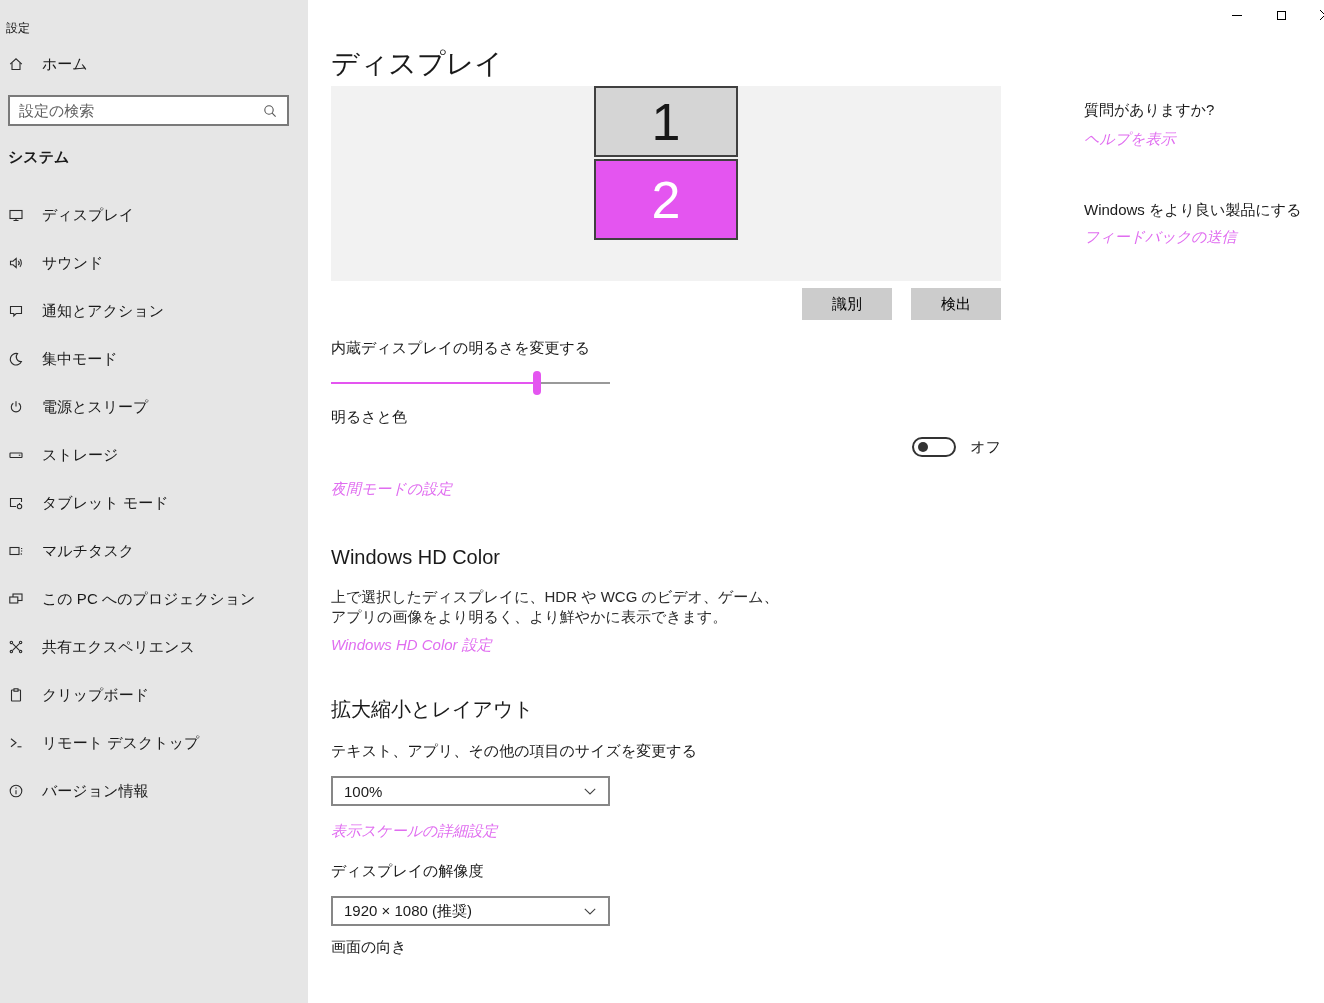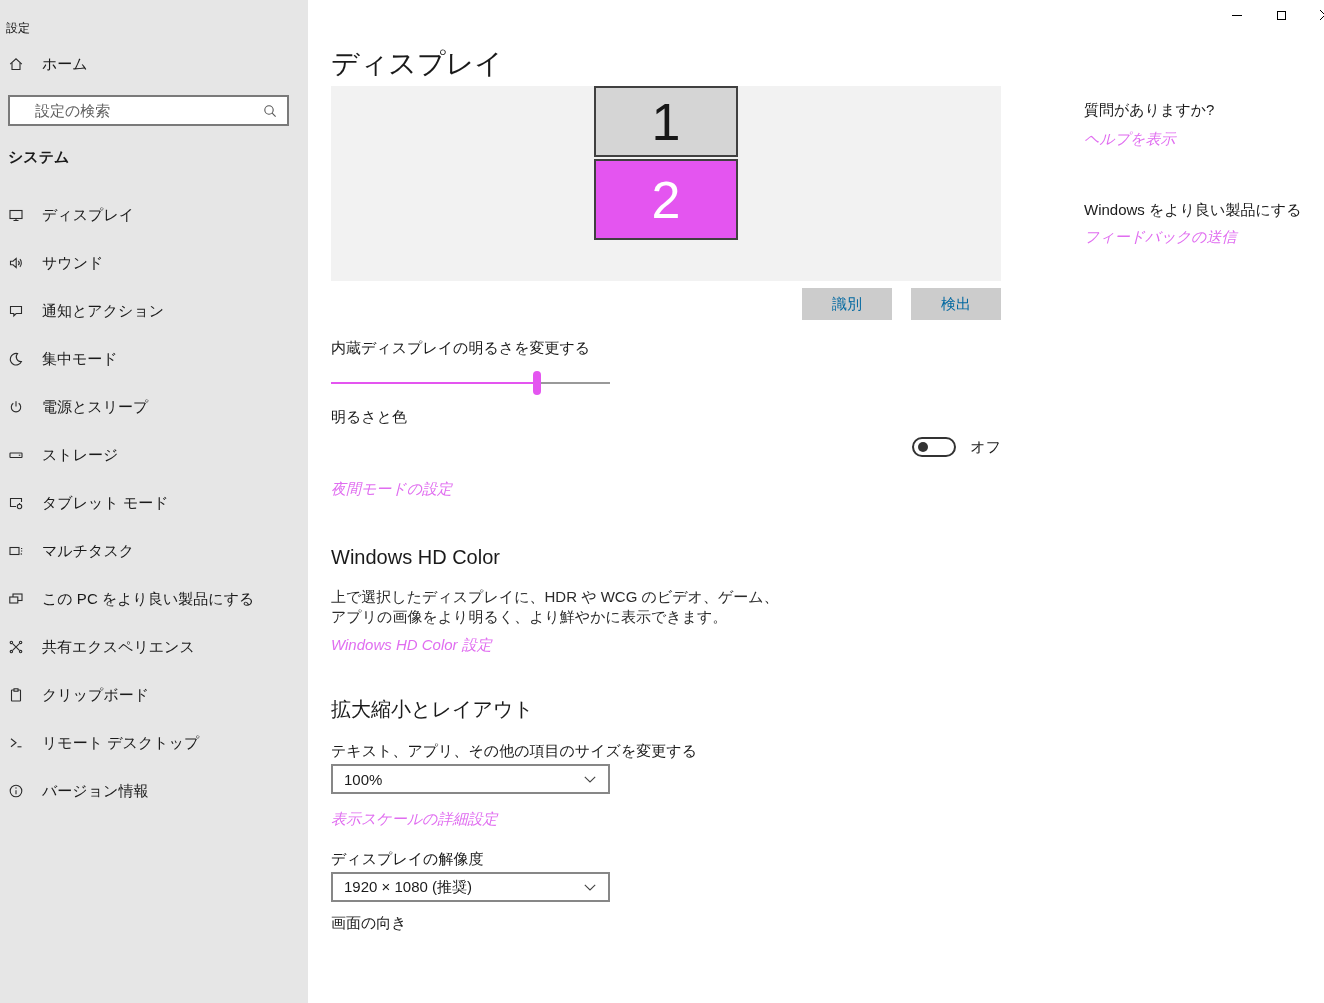--- a/index.html
+++ b/index.html
@@ -8,21 +8,21 @@
 
   
   .sidebar { position:absolute; left:0; top:0; width:308px; height:1003px;
     background:var(--sidebar-bg,#e6e6e6); }
   .app-title { position:absolute; left:6px; top:20px; font-size:12px; color:#111; }
   .home-row { position:absolute; left:8px; top:50px; display:flex; align-items:center;
     gap:18px; height:28px; font-size:15px; }
   .search-box { position:absolute; left:8px; top:95px; width:281px; height:31px;
     background:#fff; border:2px solid #7a7a7a; display:flex; align-items:center; }
   .search-input { flex:1; border:none; outline:none; background:transparent;
-    font-size:15px; padding-left:25px; color:#1a1a1a; font-family:inherit; min-width:0; }
+    font-size:15px; padding-left:9px; color:#1a1a1a; font-family:inherit; min-width:0; }
   .search-input::placeholder { color:#5f5f5f; opacity:1; }
   .search-box svg { flex:none; margin-right:9px; }
   .section-heading { position:absolute; left:8px; top:148px; font-size:15px; font-weight:700; }
   .nav { position:absolute; left:0; top:201px; width:308px; }
   .nav-item { display:flex; align-items:center; gap:18px; height:28px; margin-bottom:20px;
     padding-left:8px; font-size:15px; cursor:default; }
   .nav-item svg { flex:none; }
 
   
   .win-btn { position:absolute; top:0; width:46px; height:30px; display:flex;
@@ -35,21 +35,21 @@
   .page-title { margin-top:44px; font-size:28px; font-weight:300; line-height:40px; }
   .monitor-panel { margin-top:2px; height:195px; background:var(--panel-bg,#f2f2f2);
     display:flex; flex-direction:column; align-items:center; }
   .monitor { width:144px; display:flex; align-items:center; justify-content:center;
     border:2px solid #404040; }
   .monitor-1 { height:71px; background:#d5d5d5; color:#171717; }
   .monitor-2 { height:81px; margin-top:2px; background:var(--monitor-accent,#e455f0); color:#fff; }
   .monitor-number { font-size:52px; font-weight:200; line-height:1; }
   .monitor-buttons { margin-top:7px; display:flex; justify-content:flex-end; gap:19px; }
   .btn { width:90px; height:32px; background:var(--button-bg,#ccc); border:none;
-    font-size:15px; font-family:inherit; color:#0369a1;
+    font-size:15px; font-family:inherit; color:#000000;
     display:flex; align-items:center; justify-content:center; cursor:default; }
 
   .section-title { font-size:20px; font-weight:400; line-height:24px; }
   .mt-brightness { margin-top:48px; }
   .field-label { font-size:15px; line-height:20px; }
 
   .slider-wrap { position:relative; width:279px; height:24px; margin-top:13px; }
   .slider-track { position:absolute; left:0; right:0; top:11px; height:2px; background:#999; }
   .slider-fill { position:absolute; left:0; top:11px; height:2px;
     background:var(--monitor-accent,#e455f0); }
@@ -64,21 +64,21 @@
 
   .link { color:var(--accent,#e06df0); font-size:15px; line-height:20px;
     display:inline-block; cursor:pointer;font-style:italic; }
 
   .hd-heading { margin-top:45px; line-height:26px; }
   .description { margin-top:17px; width:455px; font-size:15px; line-height:20px; color:#2b2b2b; }
   .hd-link { margin-top:8px; }
 
   .scale-heading { margin-top:41px; line-height:26px; }
   .size-label { margin-top:19px; }
-  .dropdown { margin-top:3px; width:279px; height:30px; border:2px solid #878787;
+  .dropdown { margin-top:15px; width:279px; height:30px; border:2px solid #878787;
     background:#fff; display:flex; align-items:center; justify-content:space-between;
     padding:0 12px 0 11px; font-size:15px; cursor:default; }
   .scale-link { margin-top:15px; }
   .res-label { margin-top:20px; }
   .orient-label { margin-top:11px; }
 
   
   .right-rail { position:absolute; left:1084px; top:99px; width:230px; }
   .rail-heading { font-size:15px; line-height:22px; }
   .rail-link-1 { margin-top:8px; }
@@ -169,21 +169,21 @@
           <path d="M13 5.5 H14.2 M13 8 H14.2"></path>
           <circle cx="13.3" cy="11" r="0.8" fill="#2b2b2b" stroke="none"></circle>
       </svg>
       <span>マルチタスク</span>
     </div>
     <div class="nav-item">
       <svg width="16" height="16" viewBox="0 0 16 16" fill="none" stroke="#2b2b2b" stroke-width="1.1">
         <rect x="5" y="3" width="9" height="6.5"></rect>
           <rect x="1.8" y="6" width="8" height="6" fill="#e6e6e6"></rect>
       </svg>
-      <span>この PC をより良い製品にする</span>
+      <span>この PC へのプロジェクション</span>
     </div>
     <div class="nav-item">
       <svg width="16" height="16" viewBox="0 0 16 16" fill="none" stroke="#2b2b2b" stroke-width="1.1">
         <path d="M4.6 4.6 L11.4 11.4 M11.4 4.6 L4.6 11.4"></path>
         <circle cx="3.4" cy="3.4" r="1.2"></circle>
           <circle cx="12.6" cy="3.4" r="1.2"></circle>
         <circle cx="3.4" cy="12.6" r="1.2"></circle>
           <circle cx="12.6" cy="12.6" r="1.2"></circle>
       </svg>
       <span>共有エクスペリエンス</span>

